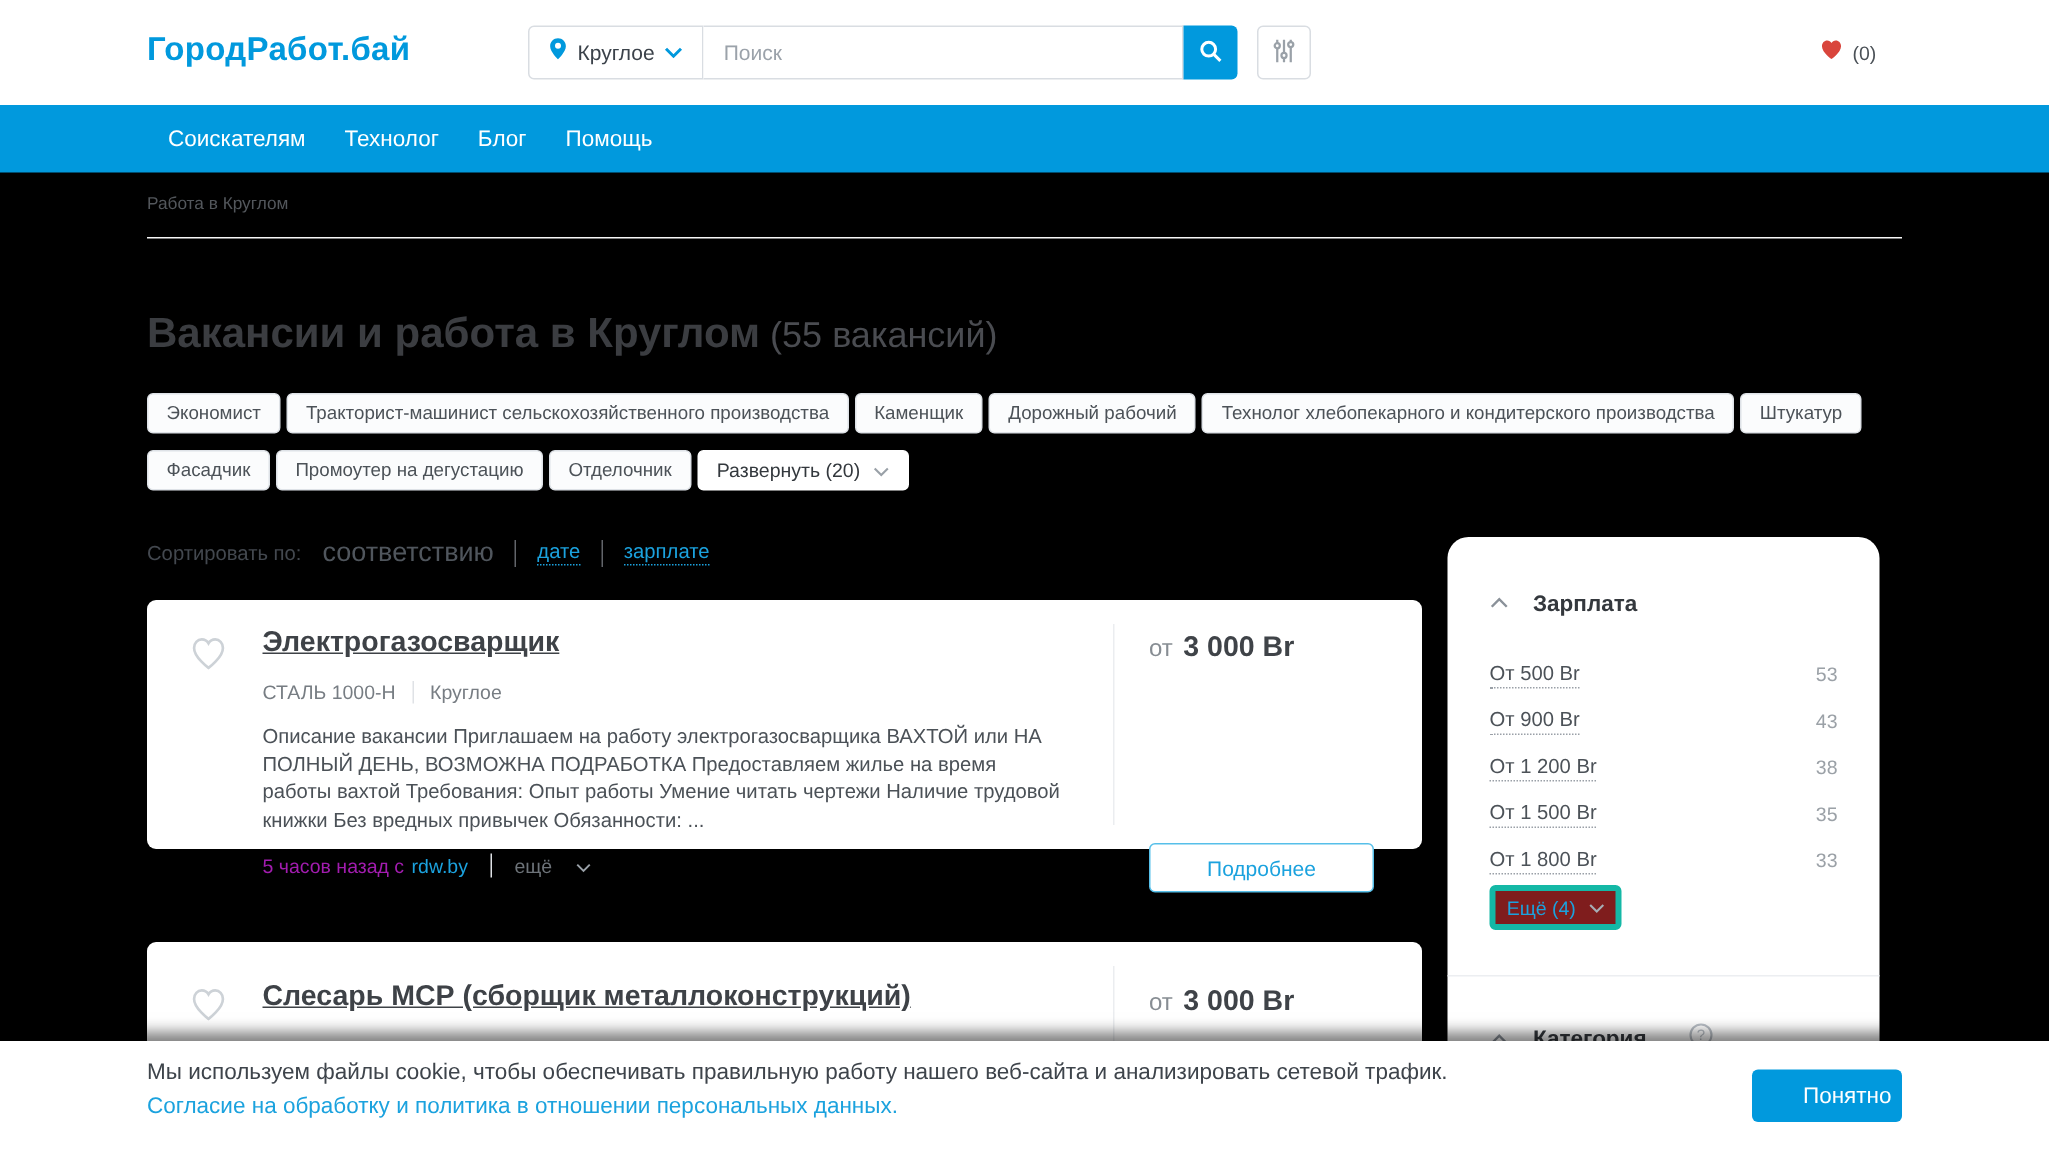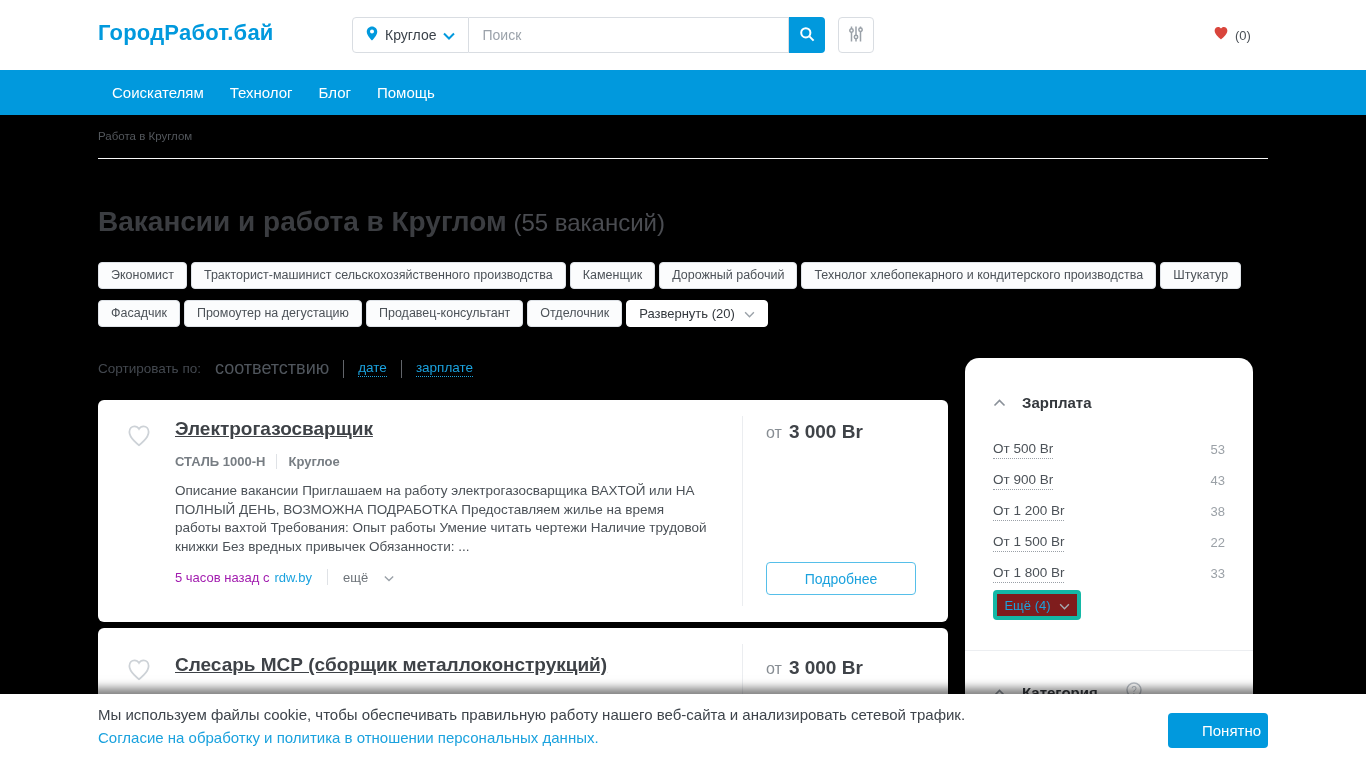--- a/index.html
+++ b/index.html
@@ -44,28 +44,28 @@
   .chip.expand { background:#fff; border-color:#fff; color:#33383d; font-size:13px; display:flex; align-items:center; gap:9px; }
 
   .sort-row { position:absolute; left:98px; top:358px; display:flex; align-items:center; gap:14px; }
   .sort-label { font-size:13.5px; color:#43484f; }
   .sort-current { font-size:18px; color:#50565d; }
   .sort-sep { width:1px; height:18px; background:#62656a; }
   .sort-link { font-size:13.5px; color:#1ba2de; border-bottom:1px dotted #1ba2de; padding-bottom:1px; cursor:pointer; }
 
   
   .card { position:absolute; left:98px; width:850px; background:#fff; border-radius:6px; z-index:1; }
-  .card1 { top:400px; height:222px; }
+  .card1 { top:400px; height:166px; }
   .card2 { top:628px; height:206px; }
   .fav-heart { position:absolute; left:28px; top:24px; cursor:pointer; }
   .card2 .fav-heart { top:30px; }
   .job-title { position:absolute; left:77px; top:18px; font-size:19px; font-weight:bold; color:#3e4247;
                text-decoration:underline; cursor:pointer; white-space:nowrap; }
   .card2 .job-title { top:26px; }
-  .job-meta { position:absolute; left:77px; top:54px; display:flex; align-items:center; gap:11px;font-weight:bold; }
+  .job-meta { position:absolute; left:77px; top:54px; display:flex; align-items:center; gap:11px; }
   .job-meta .mtxt { font-size:13px; color:#777d83; }
   .meta-sep { width:1px; height:15px; background:#dfe2e6; }
   .job-desc { position:absolute; left:77px; top:82px; width:537px; font-size:13.5px; line-height:18.5px; color:#4b5157; }
   .job-footer { position:absolute; left:77px; top:169px; display:flex; align-items:center; }
   .job-footer .posted { font-size:13px; color:#a21caf; }
   .job-footer .src { font-size:13px; color:#1ba2de; margin-left:5px; text-decoration:none; cursor:pointer; }
   .foot-sep { width:1px; height:16px; background:#dfe2e6; margin:0 15px; }
   .more-toggle { display:flex; align-items:center; gap:16px; font-size:13px; color:#6d7379; cursor:pointer; }
   .v-divider { position:absolute; left:644px; top:16px; bottom:16px; width:1px; background:#ebedf0; }
   .salary { position:absolute; left:668px; top:21px; display:flex; align-items:baseline; gap:7px; white-space:nowrap; }
@@ -175,21 +175,20 @@
     <div class="chip">Экономист</div>
     <div class="chip">Тракторист-машинист сельскохозяйственного производства</div>
     <div class="chip">Каменщик</div>
     <div class="chip">Дорожный рабочий</div>
     <div class="chip">Технолог хлебопекарного и кондитерского производства</div>
     <div class="chip">Штукатур</div>
   </div>
   <div class="chips-row r2">
     <div class="chip">Фасадчик</div>
     <div class="chip">Промоутер на дегустацию</div>
-    <div class="chip">Продавец-консультант</div>
     <div class="chip">Отделочник</div>
     <div class="chip expand">
       <span>Развернуть (20)</span>
       <span>
         <svg width="11" height="7" viewBox="0 0 12 8">
             <path d="M1 1.5l5 5 5-5" fill="none" stroke="#9aa1a8" stroke-width="1.6"></path>
           </svg>
       </span>
     </div>
   </div>
@@ -268,21 +267,21 @@
       <div class="sb-row">
         <span class="sb-link">От 900 Br</span>
         <span class="sb-count">43</span>
       </div>
       <div class="sb-row">
         <span class="sb-link">От 1 200 Br</span>
         <span class="sb-count">38</span>
       </div>
       <div class="sb-row">
         <span class="sb-link">От 1 500 Br</span>
-        <span class="sb-count">22</span>
+        <span class="sb-count">35</span>
       </div>
       <div class="sb-row">
         <span class="sb-link">От 1 800 Br</span>
         <span class="sb-count">33</span>
       </div>
     </div>
     <div class="sb-more">
       <span class="lbl">Ещё (4)</span>
       <span>
         <svg width="11" height="7" viewBox="0 0 12 8">

